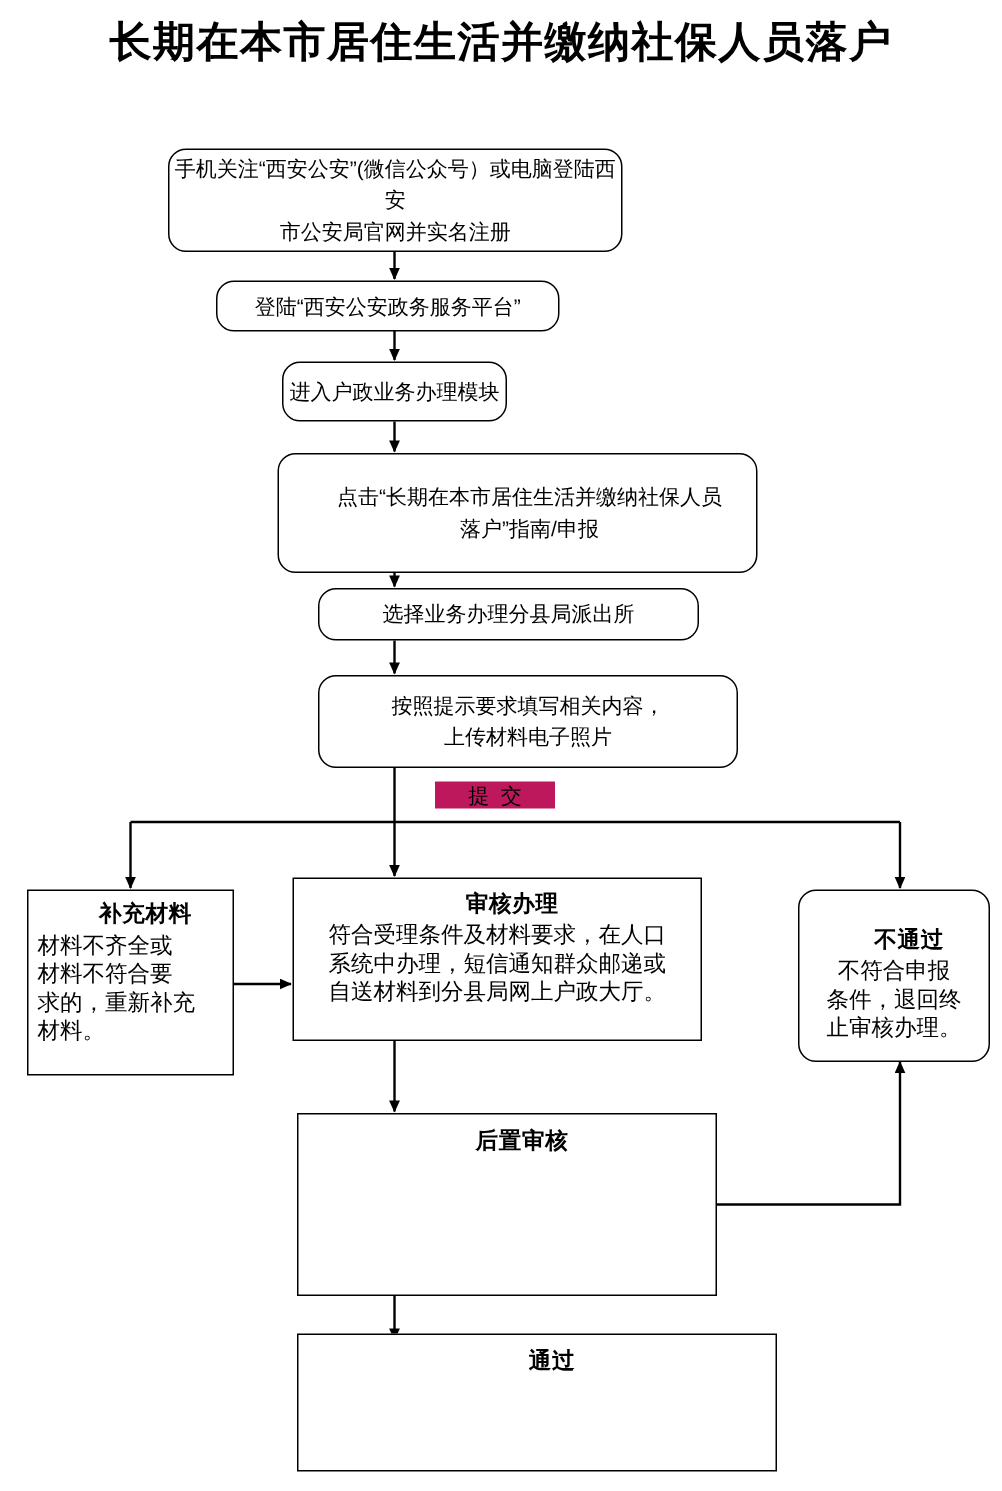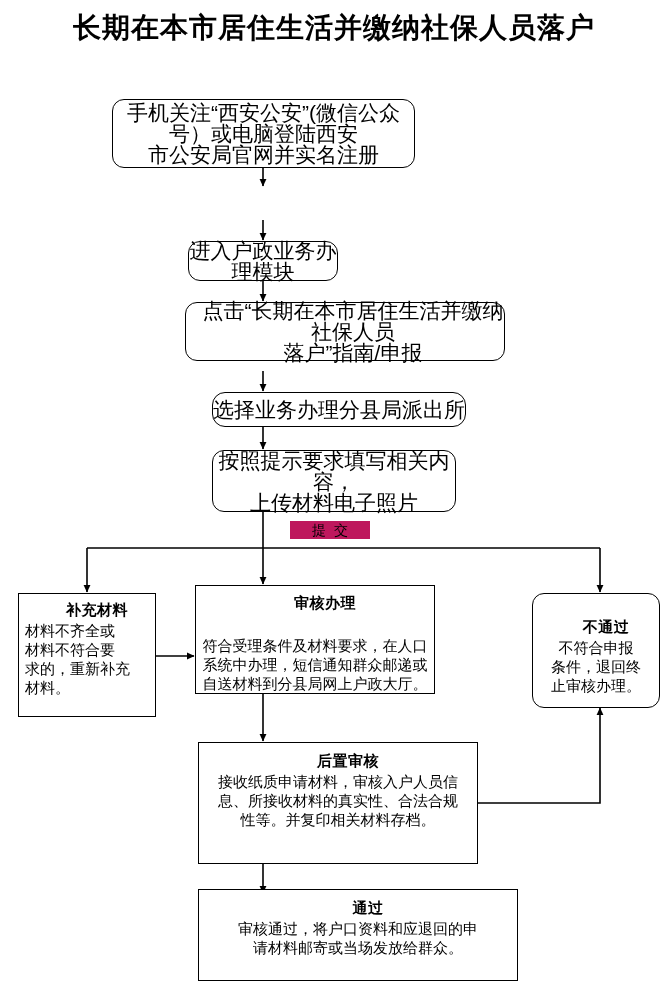--- a/index.html
+++ b/index.html
@@ -66,21 +66,21 @@
   .node-body.just {
     text-align: center;
   }
   .node-body.left {
     text-align: left;
     width: 100%;
     padding: 0 6px;
     box-sizing: border-box;
   }
   .node-single {
-    font-size: 21px;
+    font-size: 14px;
     line-height: 21px;
     white-space: pre-line;
   }
 
   .edge-label {
     position: absolute;
     font-size: 14px;
     background: #be185d;
     line-height: 18px;
     white-space: pre;
@@ -138,69 +138,67 @@
 
       <line x1="263" y1="864" x2="263" y2="893" marker-end="url(#arrow)"></line>
     </g>
   </svg>
 
   <div class="node rounded" id="node-1" style="left:112px; top:99px; width:303px; height:69px;">
     <div class="node-single">手机关注“西安公安”(微信公众号）或电脑登陆西安
 市公安局官网并实名注册</div>
   </div>
 
+  <div class="node rounded" id="node-2" style="left:144px; top:187px; width:229px; height:34px;">
+    <div class="node-single">登陆“西安公安政务服务平台”</div>
+  </div>
 
   <div class="node rounded" id="node-3" style="left:188px; top:241px; width:150px; height:40px;align-items:center;">
     <div class="node-single">进入户政业务办理模块</div>
   </div>
 
-  <div class="node rounded" id="node-4" style="left:185px; top:302px; width:320px; height:59px;padding-left:16px;">
+  <div class="node rounded" id="node-4" style="left:185px; top:302px; width:320px; height:80px;padding-left:16px;">
     <div class="node-single">点击“长期在本市居住生活并缴纳社保人员
 落户”指南/申报</div>
   </div>
 
-  <div class="node rounded" id="node-5" style="left:212px; top:392px; width:254px; height:35px;border-radius:13px;">
+  <div class="node rounded" id="node-5" style="left:212px; top:392px; width:254px; height:35px;">
     <div class="node-single">选择业务办理分县局派出所</div>
   </div>
 
-  <div class="node rounded" id="node-6" style="left:212px; top:450px; width:244px; height:62px;">
+  <div class="node rounded" id="node-6" style="left:212px; top:450px; width:280px; height:62px;">
     <div class="node-single">按照提示要求填写相关内容，
 上传材料电子照片</div>
   </div>
 
   <div class="edge-label" id="submit-label" style="left:290px; top:521px; width:80px;">提  交</div>
 
   <div class="node sq" id="node-7" style="left:18px; top:593px; width:138px; height:124px; justify-content:flex-start; padding-top:6px;">
     <div class="node-title">补充材料</div>
     <div class="node-body left">材料不齐全或
 材料不符合要
 求的，重新补充
 材料。</div>
   </div>
 
-  <div class="node sq" id="node-8" style="left:195px; top:585px; width:240px; height:109px; justify-content:space-between; padding-top:7px;">
+  <div class="node sq" id="node-8" style="left:195px; top:585px; width:273px; height:109px; justify-content:flex-start; padding-top:7px;">
     <div class="node-title">审核办理</div>
     <div class="node-body just">符合受理条件及材料要求，在人口
 系统中办理，短信通知群众邮递或
 自送材料到分县局网上户政大厅。</div>
   </div>
 
   <div class="node rounded" id="node-9" style="left:532px; top:593px; width:128px; height:115px; justify-content:center; padding-top:10px;">
     <div class="node-title">不通过</div>
     <div class="node-body just">不符合申报
 条件，退回终
 止审核办理。</div>
   </div>
 
-  <div class="node sq" id="node-10" style="left:198px; top:742px; width:280px; height:122px; justify-content:flex-start; padding-top:8px;">
+  <div class="node sq" id="node-10" style="left:198px; top:742px; width:280px; height:122px; justify-content:space-between; padding-top:8px;">
     <div class="node-title">后置审核</div>
-    <div class="node-body just">接收纸质申请材料，审核入户人员信
-息、所接收材料的真实性、合法合规
-性等。并复印相关材料存档。</div>
   </div>
 
   <div class="node sq" id="node-11" style="left:198px; top:889px; width:320px; height:92px; justify-content:flex-start; padding-top:8px;">
     <div class="node-title">通过</div>
-    <div class="node-body just">审核通过，将户口资料和应退回的申
-请材料邮寄或当场发放给群众。</div>
   </div>
 
 </div>
 
 </body></html>

